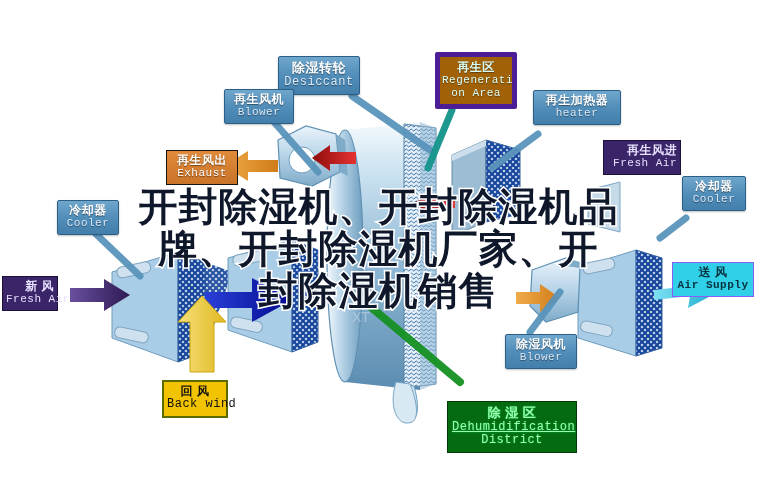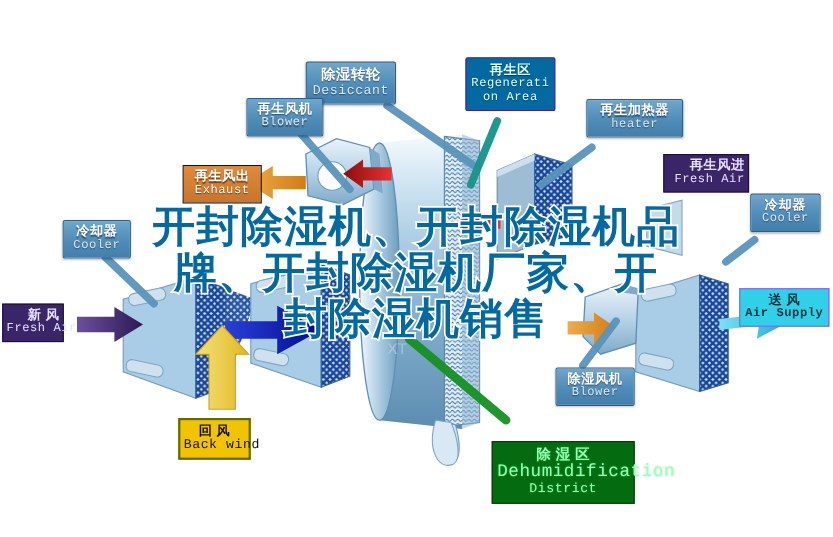--- a/index.html
+++ b/index.html
@@ -20,43 +20,43 @@
         box-shadow:0 1px 2px rgba(0,0,0,.25);}
   .blue .cn{color:#ffffff;}
   .blue .en{color:#dceaf7;}
 
   
   .cyan{background:#2fd0e8;border:1px solid #8b5cf6;color:#0a2f3c;}
   .cyan .cn{color:#07303d;}
   .cyan .en{color:#07303d;}
 
   
-  .teal{background:#0369a1;border:1px solid #4c1d95;color:#d9fffb;
-        text-shadow:0 1px 1px rgba(0,0,0,.4);}
+  .teal{background:#a16207;border:5px solid #4c1d95;color:#d9fffb;
+        text-shadow:0 1px 1px rgba(0,0,0,.4);margin-left:12px;}
 
   
   .purple{background:#3a2569;border:1px solid #1d1038;color:#e7e0ff;text-align:right;}
 
   
   .orange{background:linear-gradient(180deg,#e08a3a 0%,#c9742a 100%);
           border:1px solid #141414;color:#ffffff;
           text-shadow:0 1px 1px rgba(0,0,0,.5);}
 
   
   .yellow{background:#f2c300;border:2px solid #5d6b00;color:#111;}
 
   
   .green{background:#046b10;border:1px solid #023a08;color:#9dffb0;
          text-shadow:0 0 2px rgba(0,255,120,.5);margin-top:23px;}
 
   
   #watermark{position:absolute;left:0;right:0;top:186px;text-align:center;
              font-family:"DejaVu Sans","Liberation Sans",sans-serif;
              font-weight:900;font-size:39px;line-height:42px;letter-spacing:1px;
-             color:#0369a1;
+             color:#0f172a;
              -webkit-text-stroke:3px #ffffff;
              paint-order:stroke fill;
              text-shadow:0 0 0 #fff;
              padding:0 60px;pointer-events:none;}
   #watermark .wline{display:block;}
 </style>
 </head>
 <body>
 
 <div id="stage">
@@ -288,21 +288,21 @@
     <span class="en" style="font-size:11px;">Fresh Air</span>
   </div>
 
   <div class="lbl yellow" style="left:162px;top:380px;width:66px;padding:3px 3px 4px;font-size:12px;">
     <span class="cn">回    风</span>
     <span class="en" style="font-size:12px;font-weight:400;">Back wind</span>
   </div>
 
   <div class="lbl green" style="left:447px;top:378px;width:130px;padding:4px 4px 5px;font-size:13px;">
     <span class="cn">除    湿    区</span>
-    <span class="en" style="font-size:16px;">Dehumidification</span>
+    <span class="en" style="font-size:12px;text-decoration:underline;">Dehumidification</span>
     <span class="en" style="font-size:12px;">District</span>
   </div>
 
   <div class="lbl blue" style="left:505px;top:334px;width:72px;padding:3px 3px 4px;font-size:12px;border-radius:2px;">
     <span class="cn">除湿风机</span>
     <span class="en" style="font-size:11px;">Blower</span>
   </div>
 
   <div class="lbl cyan" style="left:672px;top:262px;width:82px;padding:3px 2px 4px;font-size:12px;">
     <span class="cn" style="font-weight:700;">送    风</span>

